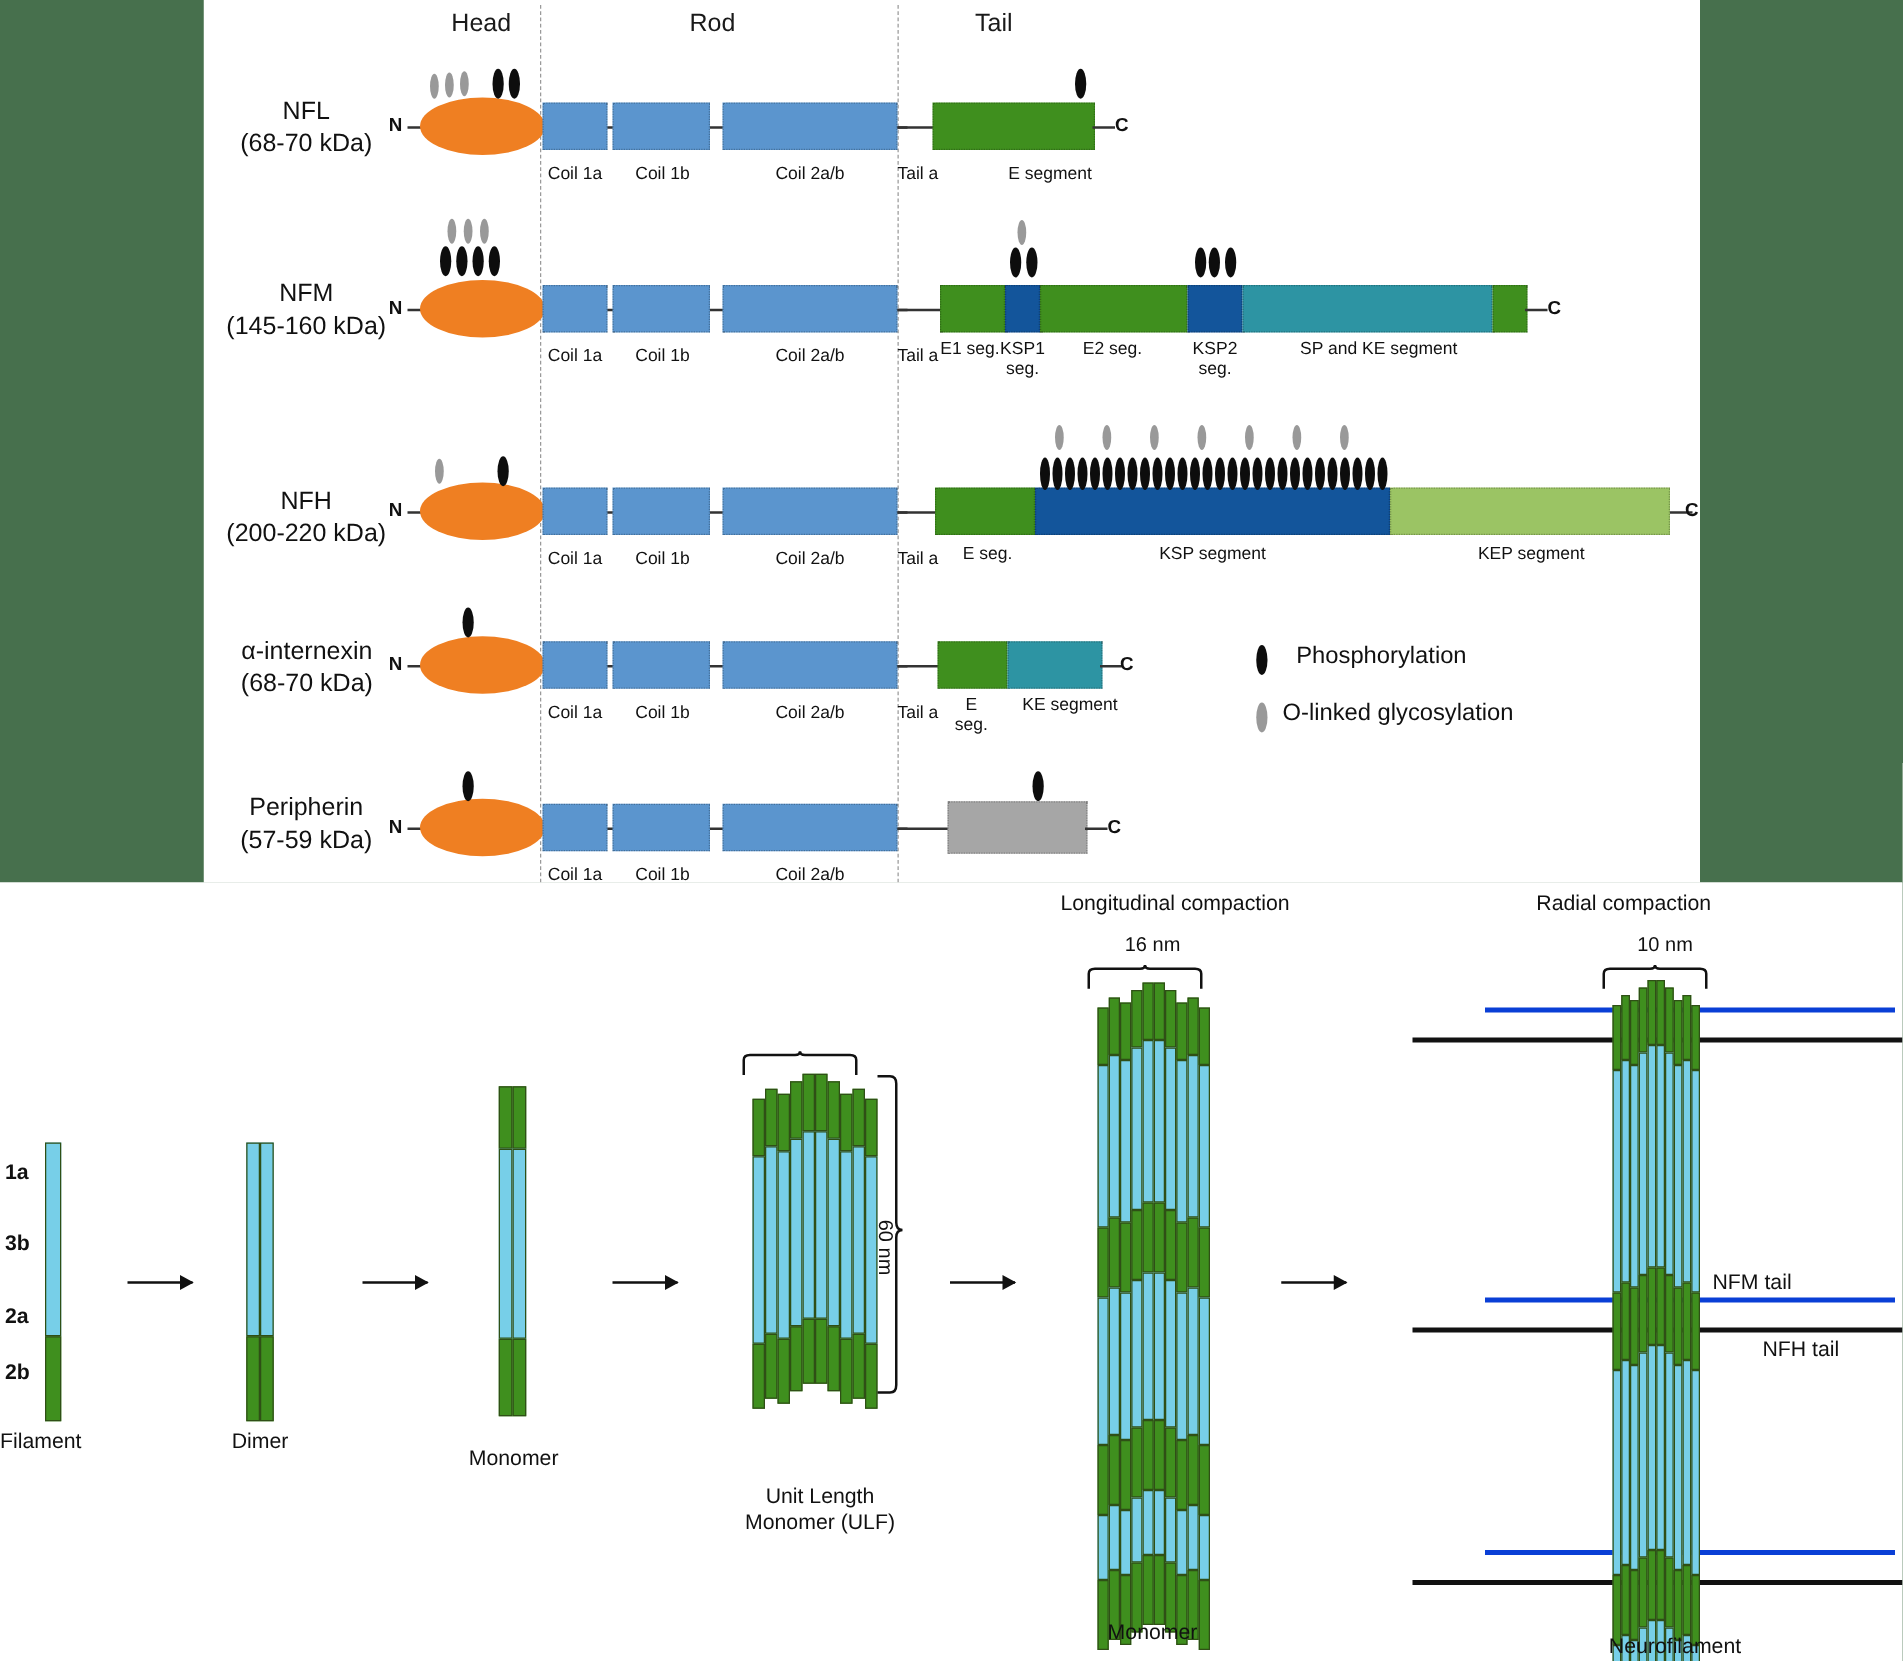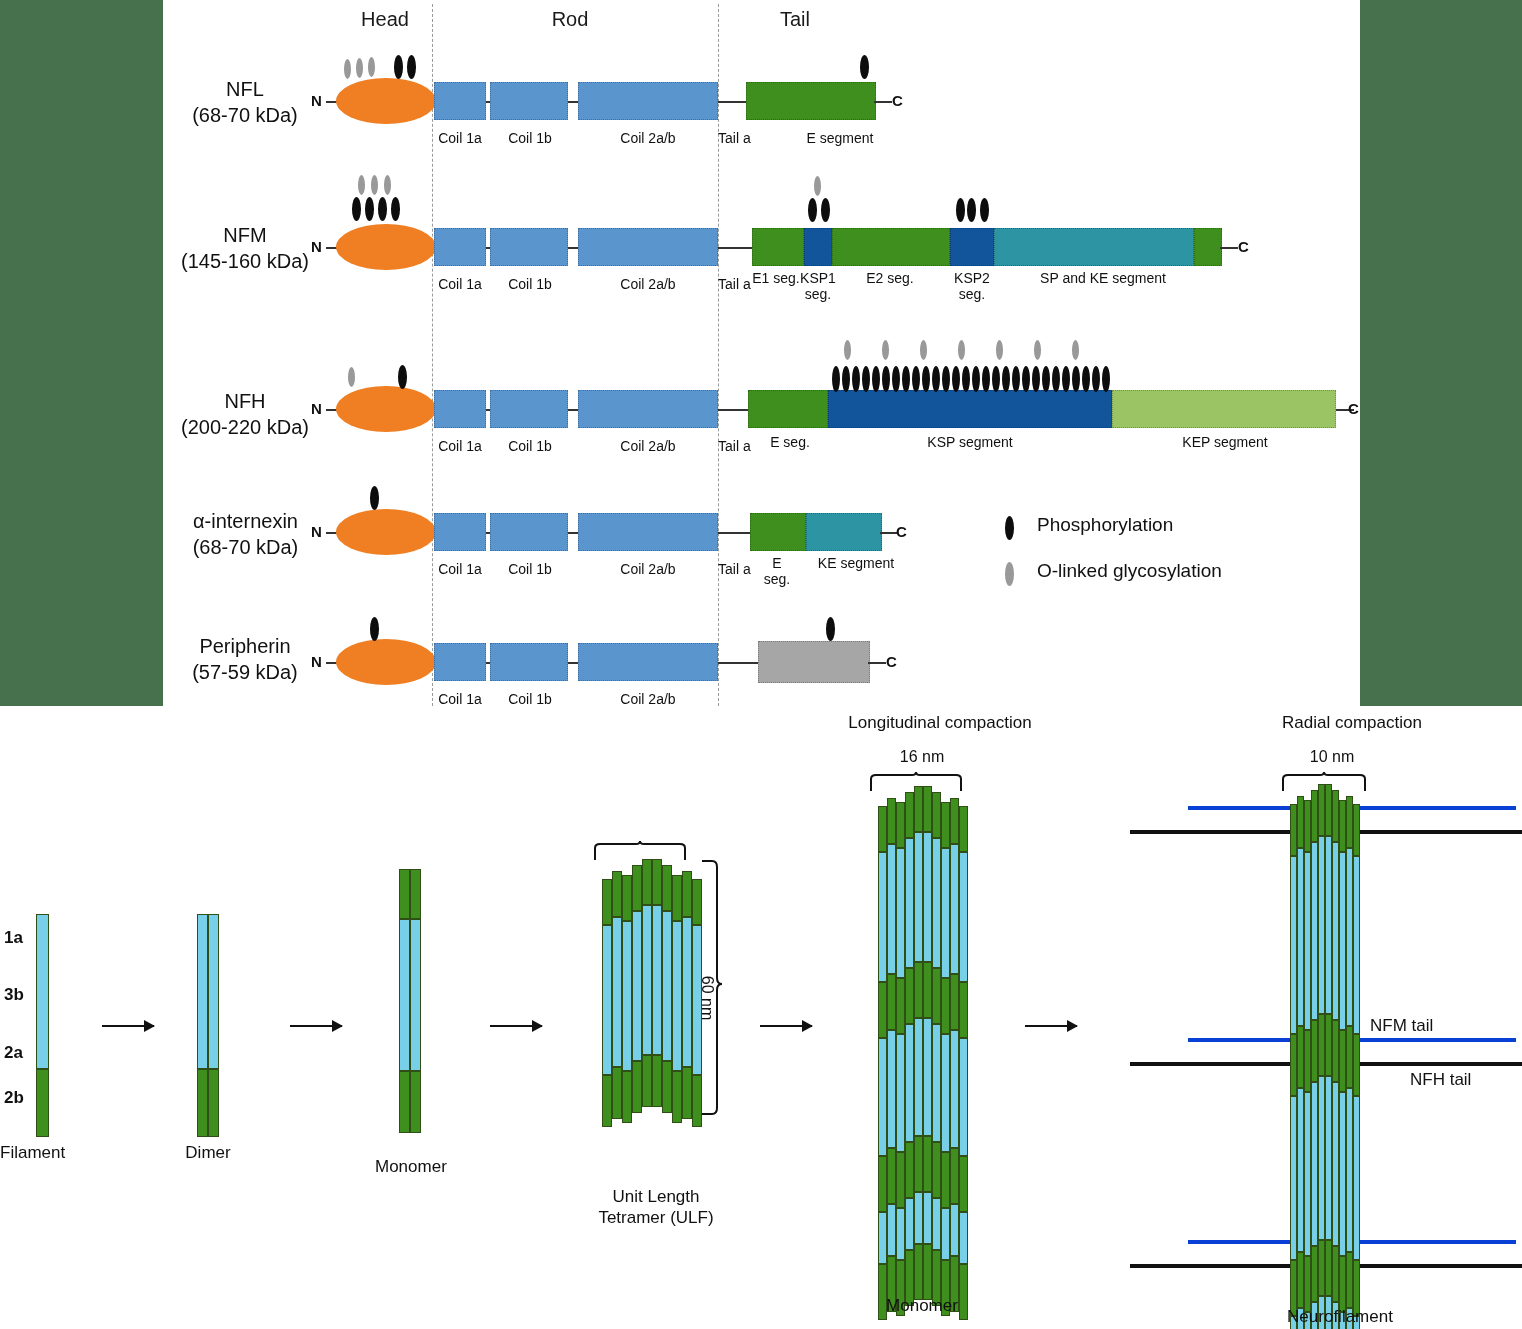--- a/index.html
+++ b/index.html
@@ -258,21 +258,21 @@
 <div class="abs" style="left:826px;top:617px;width:20px;height:26px;">
   <div class="mark p" style="left:0px;top:0px;"></div>
 </div>
 
 <div class="abs" style="left:1005px;top:514px;">
   <div class="mark p" style="left:0px;top:2px;"></div>
   <div class="legend-txt" style="position:absolute;left:32px;top:0px;white-space:nowrap;">Phosphorylation</div>
 </div>
 <div class="abs" style="left:1005px;top:560px;">
   <div class="mark g" style="left:0px;top:2px;"></div>
-  <div class="legend-txt" style="position:absolute;left:32px;top:0px;white-space:nowrap;">O-linked glycosylation</div>
+  <div class="legend-txt" style="position:absolute;left:21px;top:0px;white-space:nowrap;">O-linked glycosylation</div>
 </div>
 
 <div class="abs" id="bottom-panel">
 
   <div class="abs smalllab" style="left:4px;top:222px;">1a</div>
   <div class="abs smalllab" style="left:4px;top:279px;">3b</div>
   <div class="abs smalllab" style="left:4px;top:337px;">2a</div>
   <div class="abs smalllab" style="left:4px;top:382px;">2b</div>
 
   <div class="abs">
@@ -339,21 +339,21 @@
       <div class="rodseg" style="background: rgb(63, 143, 30); left: 92px; top: 18px; width: 10px; height: 46px;"></div>
       <div class="rodseg" style="background: rgb(119, 207, 232); left: 92px; top: 64px; width: 10px; height: 150px;"></div>
       <div class="rodseg" style="background: rgb(63, 143, 30); left: 92px; top: 214px; width: 10px; height: 52px;"></div>
     </div>
   <svg class="brk" style="left:698px;top:152px;" width="26" height="260">
     <path d="M4,3 L14,3 Q19,3 19,9 L19,120 Q19,126 24,126 Q19,126 19,132 L19,250 Q19,256 14,256 L4,256" stroke="#111" stroke-width="2" fill="none"></path>
   </svg>
   <div class="abs nmlab" style="left:716px;top:262px;width:60px;transform:rotate(90deg);transform-origin:left top;">60 nm</div>
   <div class="abs stagelabel" style="left:586px;top:480px;width:140px;">
     <div>Unit Length</div>
-    <div>Tetramer (ULF)</div>
+    <div>Monomer (ULF)</div>
   </div>
 
   <div class="arrow" style="left:760px;top:319px;width:52px;"></div>
 
   <div class="abs stagelabel" style="left:840px;top:6px;width:200px;">Longitudinal compaction</div>
   <div class="abs nmlab" style="left:872px;top:42px;width:100px;">16 nm</div>
   <svg class="brk" style="left:868px;top:65px;" width="100" height="22">
     <path d="M3,20 L3,8 Q3,4 8,4 L44,4 Q48,4 48,1 Q48,4 52,4 L88,4 Q93,4 93,8 L93,20" stroke="#111" stroke-width="2" fill="none"></path>
   </svg>
   <div class="abs" id="filament-bundle" style="left: 876px; top: 82px; width: 100px; height: 500px;">
@@ -425,21 +425,21 @@
       <div class="rodseg" style="background: rgb(63, 143, 30); left: 83px; top: 194px; width: 9px; height: 56px;"></div>
       <div class="rodseg" style="background: rgb(119, 207, 232); left: 83px; top: 250px; width: 9px; height: 118px;"></div>
       <div class="rodseg" style="background: rgb(63, 143, 30); left: 83px; top: 368px; width: 9px; height: 56px;"></div>
       <div class="rodseg" style="background: rgb(119, 207, 232); left: 83px; top: 424px; width: 9px; height: 52px;"></div>
       <div class="rodseg" style="background: rgb(63, 143, 30); left: 83px; top: 476px; width: 9px; height: 56px;"></div>
     </div>
   <div class="abs stagelabel" style="left:872px;top:589px;width:100px;">Monomer</div>
 
   <div class="arrow" style="left:1025px;top:319px;width:52px;"></div>
 
-  <div class="abs stagelabel" style="left:1252px;top:6px;width:200px;">Radial compaction</div>
+  <div class="abs stagelabel" style="left:1199px;top:6px;width:200px;">Radial compaction</div>
   <div class="abs nmlab" style="left:1282px;top:42px;width:100px;">10 nm</div>
   <svg class="brk" style="left:1280px;top:65px;" width="92" height="22">
     <path d="M3,20 L3,8 Q3,4 8,4 L40,4 Q44,4 44,1 Q44,4 48,4 L80,4 Q85,4 85,8 L85,20" stroke="#111" stroke-width="2" fill="none"></path>
   </svg>
 
   <div class="blueline" style="left:1188px;top:100px;width:328px;"></div>
   <div class="blackline" style="left:1130px;top:124px;width:392px;"></div>
   <div class="blueline" style="left:1188px;top:332px;width:328px;"></div>
   <div class="blackline" style="left:1130px;top:356px;width:392px;"></div>
   <div class="blueline" style="left:1188px;top:534px;width:328px;"></div>

